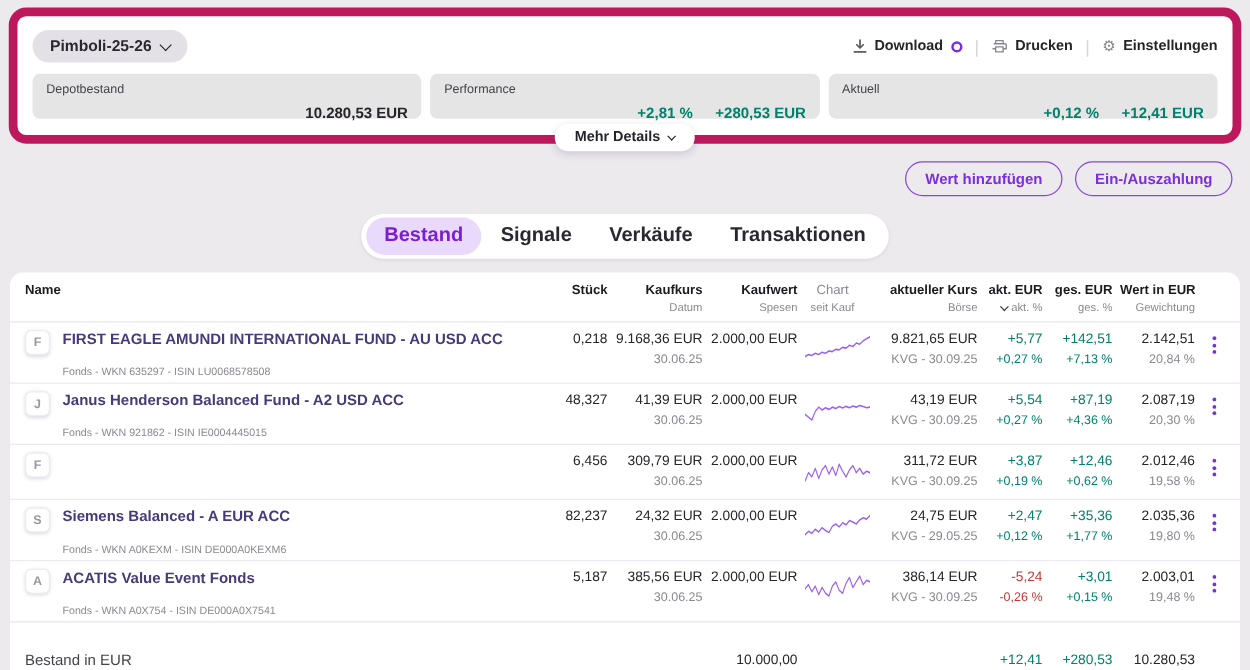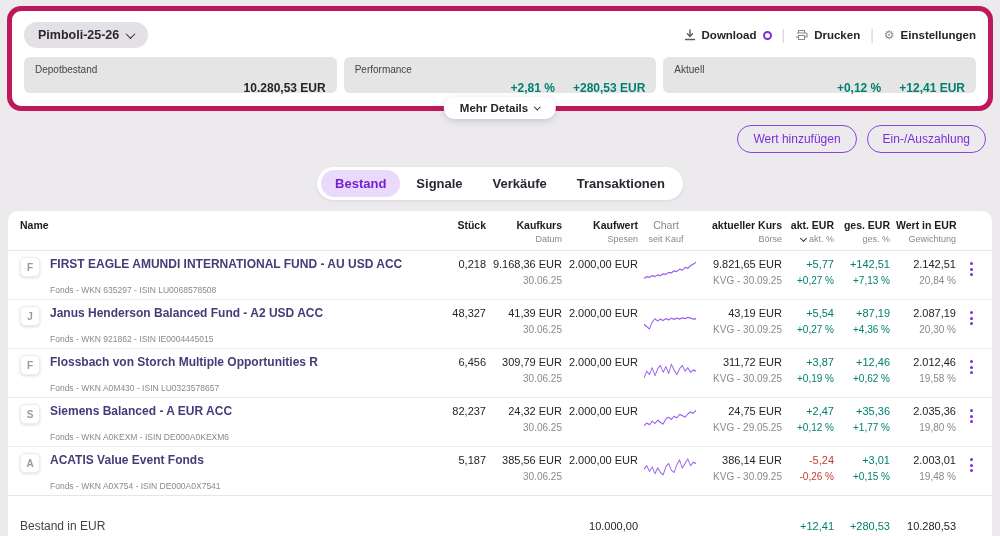--- a/index.html
+++ b/index.html
@@ -1,20 +1,20 @@
 <!DOCTYPE html>
 <html><head>
 <meta charset="utf-8">
 <style>
   * { margin:0; padding:0; box-sizing:border-box; }
   body { font-family:"Liberation Sans", sans-serif; background:#e4e2e6; }
   .page { width:1000px; height:536px; background:#eceaed; position:relative; overflow:hidden; }
 
   
-  .panel { margin:6px 7px 0; background:#fff; border:5px solid #be185d; border-radius:14px; padding:9px 12px 13px; position:relative; }
+  .panel { margin:6px 7px 0; background:#fff; border:7px solid #be185d; border-radius:14px; padding:9px 12px 13px; position:relative; }
   .topbar { display:flex; align-items:center; justify-content:space-between; height:30px; }
   .portfolio-pill { display:inline-flex; align-items:center; gap:8px; background:#e4e1e6; border-radius:17px; padding:6px 14px; font-size:12.5px; font-weight:700; color:#2a2731; cursor:pointer; }
   .chev { display:inline-block; width:7px; height:7px; border-right:1.7px solid currentColor; border-bottom:1.7px solid currentColor; transform:rotate(45deg) translate(-1px,-1px); }
   .top-actions { display:flex; align-items:center; gap:10px; font-size:11.5px; font-weight:700; color:#26232a; }
   .top-action { display:inline-flex; align-items:center; gap:6px; cursor:pointer; }
   .sep { color:#d7d3db; font-weight:400; font-size:14px; }
   .icon-svg { display:inline-block; }
   .ring { display:inline-block; width:9px; height:9px; border:2.5px solid #7a2ee0; border-radius:50%; }
   .gear-glyph { font-family:"DejaVu Sans", sans-serif; font-size:12px; color:#8a8690; font-weight:400; }
 
@@ -24,26 +24,26 @@
   .card-vals { display:flex; justify-content:flex-end; gap:18px; margin-top:6px; font-size:12px; font-weight:700; }
   .dark-val { color:#26232a; }
   .pos { color:#00806d !important; }
   .neg { color:#c23934 !important; }
 
   .more-details { position:absolute; left:50%; bottom:-13px; transform:translateX(-50%); background:#fff; border-radius:14px; padding:5px 16px; font-size:11.5px; font-weight:700; color:#26232a; box-shadow:0 2px 7px rgba(70,45,110,.20); display:inline-flex; align-items:center; gap:7px; cursor:pointer; white-space:nowrap; }
   .more-details .chev { width:5px; height:5px; }
 
   
   .actions-row { display:flex; justify-content:flex-end; gap:10px; margin:14px 14px 0; }
-  .outline-btn { border:1.5px solid #8b46d9; color:#7b2fd9; background:transparent; border-radius:16px; padding:6px 15px; font-size:12px; font-weight:400; font-family:inherit; cursor:pointer; }
+  .outline-btn { border:1.5px solid #8b46d9; color:#7b2fd9; background:transparent; border-radius:16px; padding:6px 15px; font-size:12px; font-weight:700; font-family:inherit; cursor:pointer; }
 
   
   .tabs-row { display:flex; justify-content:center; margin-top:14px; }
   .tabs-pill { background:#fff; border-radius:18px; padding:3px 4px; display:inline-flex; gap:2px; box-shadow:0 1px 3px rgba(70,45,110,.10); }
-  .tab { padding:6px 14px; font-size:13px; font-weight:700; color:#2a2731; border:none; background:transparent; border-radius:15px; font-family:inherit; cursor:pointer; }
+  .tab { padding:6px 14px; font-size:16px; font-weight:700; color:#2a2731; border:none; background:transparent; border-radius:15px; font-family:inherit; cursor:pointer; }
   .tab.active { background:#e9d9fa; color:#7a1fd0; }
 
   
   .table-card { margin:11px 8px 6px; background:#fff; border-radius:10px; padding:0 0 2px; }
   .grid { display:grid; grid-template-columns:minmax(0,1fr) 50px 70px 70px 44px 88px 46px 50px 60px 18px; gap:6px; padding:0 12px; align-items:start; }
   .thead { padding-top:8px; padding-bottom:6px; border-bottom:1px solid #e8e5ea; }
   .th-main { font-size:10.5px; font-weight:700; color:#1d1a20; white-space:nowrap; }
   .th-sub { font-size:9px; color:#8b8791; margin-top:3px; white-space:nowrap; display:flex; align-items:center; justify-content:flex-end; gap:3px; }
   .r { text-align:right; }
   .c { text-align:center; }
@@ -282,24 +282,20 @@
               <i></i>
             </div>
           </div>
   </div>
 
   <div class="grid trow">
     <div class="name-cell">
       <div class="badge">
               <span>F</span>
             </div>
-      <div>
-        <div class="fund-name">Flossbach von Storch Multiple Opportunities R</div>
-        <div class="fund-meta">Fonds - WKN A0M430 - ISIN LU0323578657</div>
-      </div>
     </div>
     <div class="num">
             <div class="main">6,456</div>
           </div>
     <div class="num">
             <div class="main">309,79 EUR</div>
             <div class="sub">30.06.25</div>
           </div>
     <div class="num">
             <div class="main">2.000,00 EUR</div>

